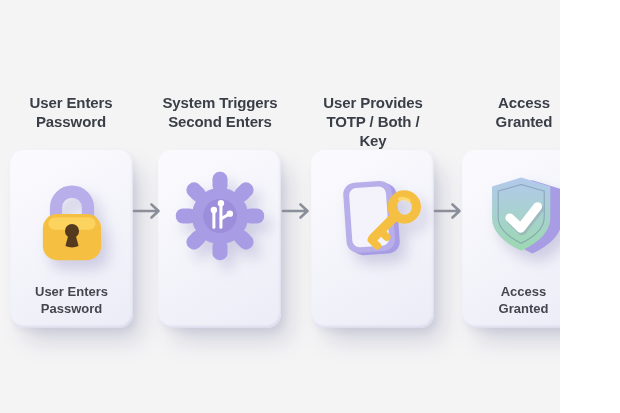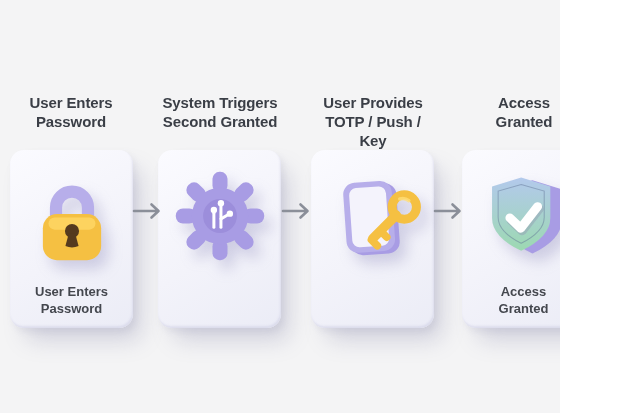--- a/index.html
+++ b/index.html
@@ -39,23 +39,23 @@
   .grad-blue{stop-color:var(--shield_blue)} .grad-green{stop-color:var(--shield_green)}
 </style>
 </head>
 <body>
 
 <div class="canvas">
 
   <div class="step-title" style="left:-9px">User Enters
 Password</div>
   <div class="step-title" style="left:140px">System Triggers
-Second Granted</div>
+Second Enters</div>
   <div class="step-title" style="left:293px">User Provides
-TOTP / Push /
+TOTP / Both /
 Key</div>
   <div class="step-title" style="left:444px">Access
 Granted</div>
 
   <div class="card" style="left:10px">
     <div class="icon-wrap">
       <svg width="94" height="94" viewBox="0 0 100 100">
         <path class="st-lav-light" d="M33 55 V41 a17 17 0 0 1 34 0 V55" fill="none" stroke-width="13" stroke-linecap="round"></path>
         <rect class="f-yellow" x="19" y="48" width="62" height="49" rx="15"></rect>
         <rect x="25" y="51.5" width="50" height="13" rx="6.5" fill="#ffd96a" opacity="0.75"></rect>

